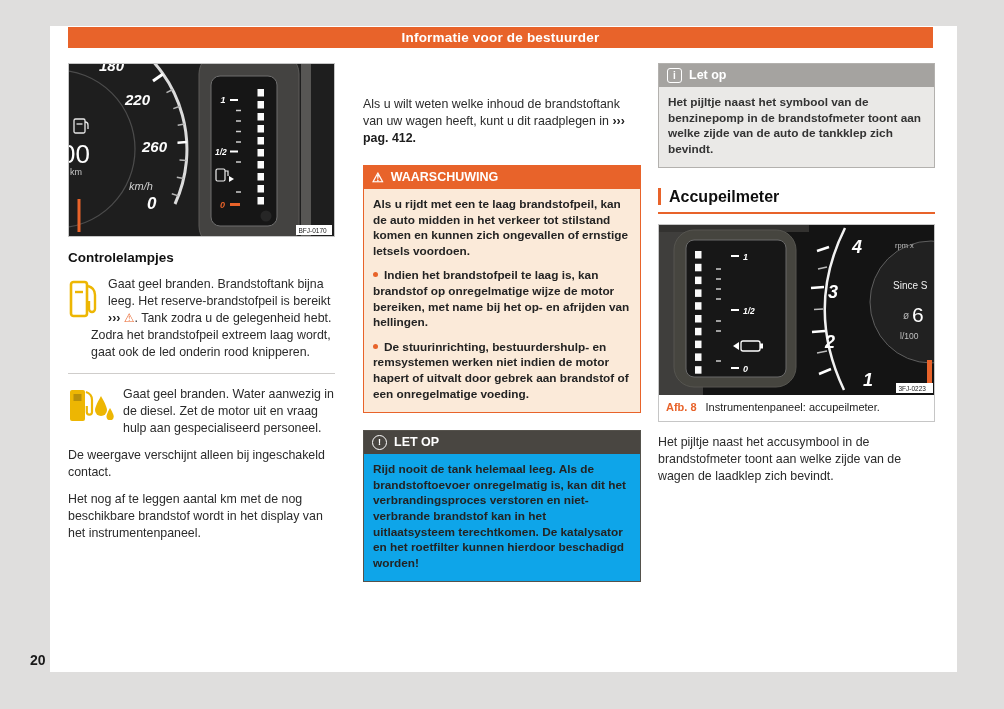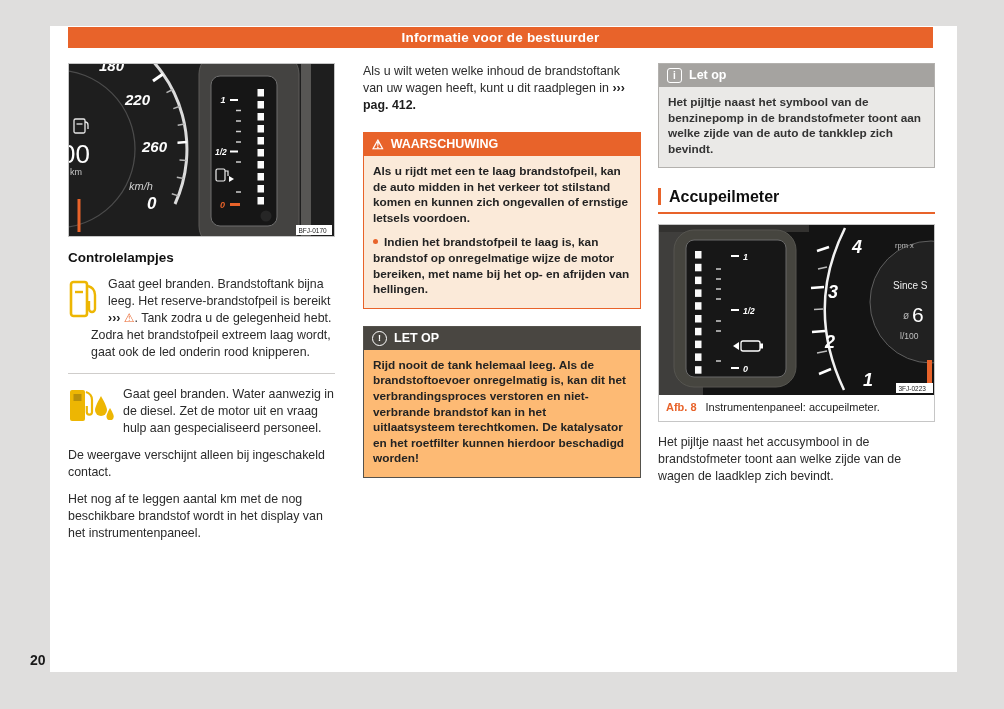--- a/index.html
+++ b/index.html
@@ -18,21 +18,21 @@
     -webkit-font-smoothing:antialiased;
   }
   .page{position:absolute;left:50px;top:26px;width:907px;height:646px;background:#ffffff;}
   .topbar{
     position:absolute;left:18px;top:1px;width:865px;height:21px;
     background:var(--orange);color:#fff;font-weight:bold;font-size:13.5px;
     line-height:21px;text-align:center;letter-spacing:.2px;
   }
   .col{position:absolute;top:37px;font-size:12.4px;line-height:17px;color:var(--ink);}
   .col1{left:18px;width:267px;}
-  .col2{left:313px;width:278px;}
+  .col2{left:313px;width:278px;margin-top:33px;}
   .col3{left:608px;width:277px;}
 
   
   .figure{border:1px solid #c6c6c6;}
   .figure svg{display:block;}
   .figcaption{padding:5px 7px 7px;font-size:11px;line-height:14px;color:#1c1c1c;}
   .fig-label{color:var(--orange);font-weight:bold;margin-right:9px;}
 
   h3.section{font-size:13.5px;font-weight:bold;color:#101010;margin:12px 0 4px;}
 
@@ -55,21 +55,21 @@
 
   .box-warn{border-color:var(--orange);margin-top:18px;}
   .box-warn .box-head{background:var(--orange);}
   .box-warn .box-body{background:var(--cream);}
   .tri{font-size:13px;line-height:1;}
 
   .dot{display:inline-block;width:5px;height:5px;border-radius:50%;background:var(--orange);margin-right:6px;vertical-align:2px;}
 
   .box-note{border-color:#55524c;margin-top:17px;}
   .box-note .box-head{background:var(--note-dark);}
-  .box-note .box-body{background:#fdba74;}
+  .box-note .box-body{background:#0ea5e9;}
   .circ{display:inline-flex;width:13px;height:13px;border:1.5px solid #fff;border-radius:50%;
         align-items:center;justify-content:center;font-size:9px;font-weight:bold;line-height:1;}
 
   .box-info{border-color:#b3b1ae;}
   .box-info .box-head{background:var(--info-gray);}
   .box-info .box-body{background:#eae9e7;color:#333;}
   .itile{display:inline-flex;width:13px;height:13px;border:1.5px solid #fff;border-radius:3px;
         align-items:center;justify-content:center;font-size:10px;font-weight:bold;line-height:1;}
 
   .h-major-wrap{border-bottom:2px solid var(--orange);padding-bottom:7px;margin:20px 0 10px;}
@@ -196,20 +196,21 @@
     <p style="margin:0;"><span>Als u wilt weten welke inhoud de brandstoftank van uw wagen heeft, kunt u dit raadplegen in </span><span class="ref">››› pag. 412.</span></p>
 
     <div class="box box-warn">
       <div class="box-head">
         <span class="tri">⚠</span>
         <span>WAARSCHUWING</span>
       </div>
       <div class="box-body">
         <p>Als u rijdt met een te laag brandstofpeil, kan de auto midden in het verkeer tot stilstand komen en kunnen zich ongevallen of ernstige letsels voordoen.</p>
         <p><span class="dot"></span><span>Indien het brandstofpeil te laag is, kan brandstof op onregelmatige wijze de motor bereiken, met name bij het op- en afrijden van hellingen.</span></p>
+        <p><span class="dot"></span><span>De stuurinrichting, bestuurdershulp- en remsystemen werken niet indien de motor hapert of uitvalt door gebrek aan brandstof of een onregelmatige voeding.</span></p>
       </div>
     </div>
 
     <div class="box box-note">
       <div class="box-head">
         <span class="circ">!</span>
         <span>LET OP</span>
       </div>
       <div class="box-body">
         <p>Rijd nooit de tank helemaal leeg. Als de brandstoftoevoer onregelmatig is, kan dit het verbrandingsproces verstoren en niet-verbrande brandstof kan in het uitlaatsysteem terechtkomen. De katalysator en het roetfilter kunnen hierdoor beschadigd worden!</p>

